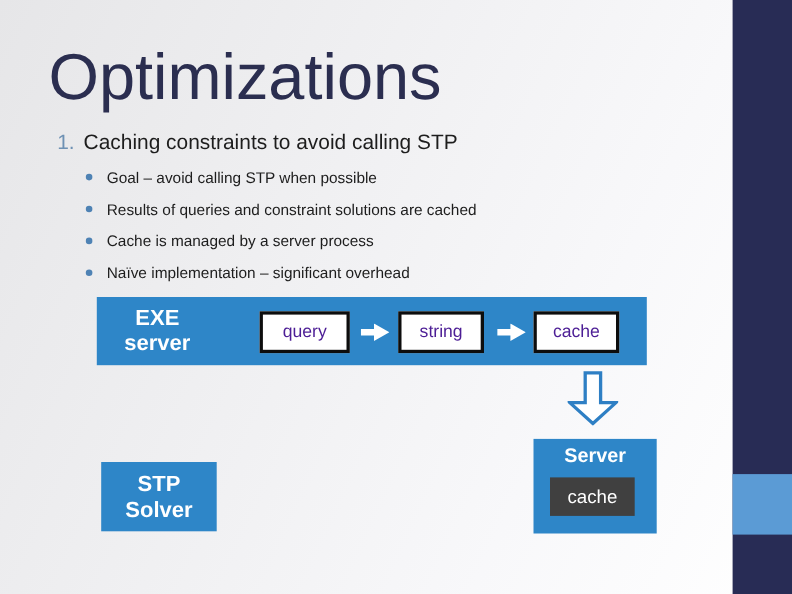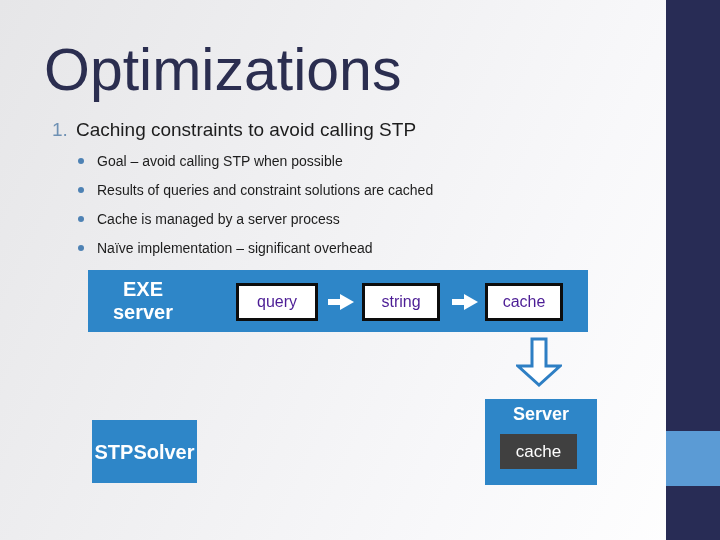--- a/index.html
+++ b/index.html
@@ -55,21 +55,21 @@
 
   .server-box{left:485px;top:399px;width:112px;height:86px;}
   .server-label{display:block;text-align:center;margin-top:5px;font-weight:700;font-size:18px;}
   .cache-box{
     position:absolute;left:15px;top:35px;width:77px;height:35px;background:#404040;
     color:#ffffff;font-size:17px;display:flex;align-items:center;justify-content:center;
   }
 
   .stp-box{
     left:92px;top:420px;width:105px;height:63px;
-    display:flex;flex-direction:row;align-items:center;justify-content:center;
+    display:flex;flex-direction:column;align-items:center;justify-content:center;
     font-weight:700;font-size:20px;line-height:24px;text-align:center;
   }
 </style>
 </head>
 <body>
 
 <div class="slide">
 
   <div class="side-bar"></div>
   <div class="side-accent"></div>

